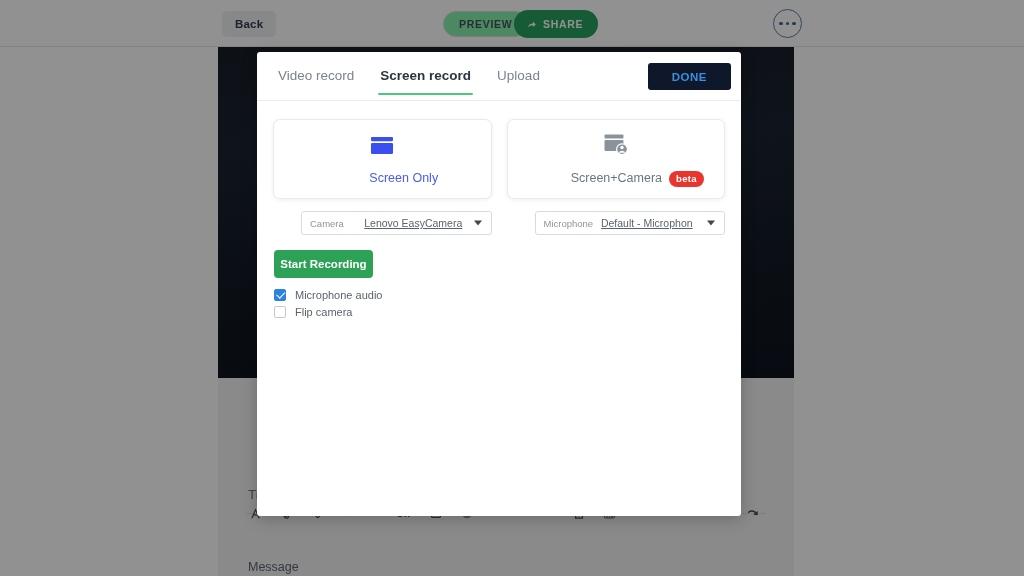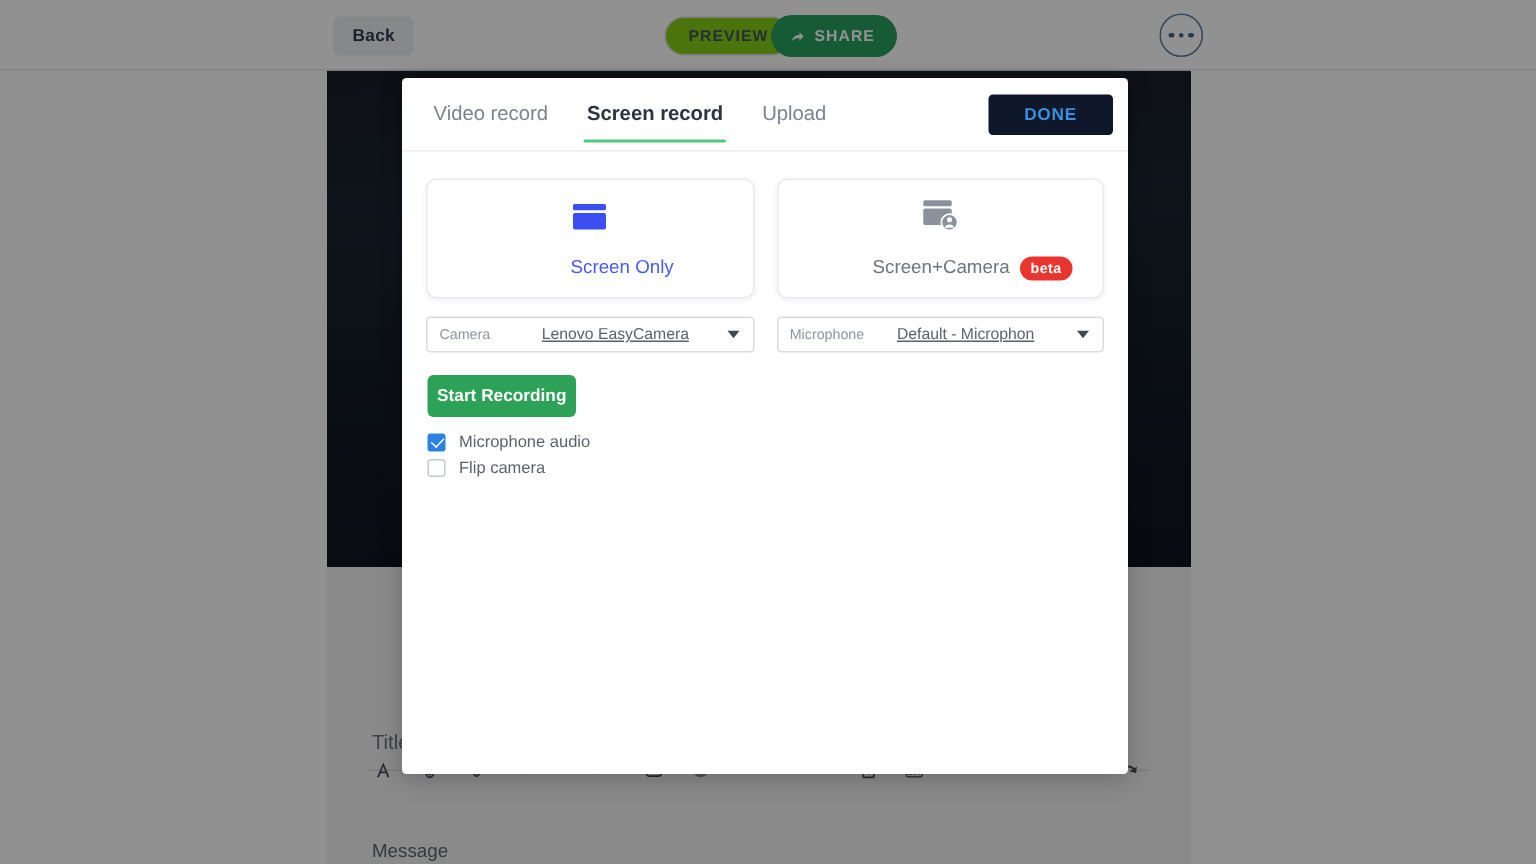--- a/index.html
+++ b/index.html
@@ -38,21 +38,21 @@
     background: #eceff3; border-radius: 5px;
     font-size: 11.5px; font-weight: bold; color: #2f3d4d;
     letter-spacing: .2px;
   }
   #preview-button {
     position: absolute; left: 443px; top: 11px;
     height: 26px; padding: 0 15px;
     display: flex; align-items: center;
     border: 1px solid #d6dade; border-radius: 14px;
     font-size: 10.5px; font-weight: bold; letter-spacing: .7px;
-    color: #45525f; background: #84cc16;
+    color: #45525f; background: #86efac;
   }
   #share-button {
     position: absolute; left: 514px; top: 10px;
     height: 28px; padding: 0 15px 0 12px;
     display: flex; align-items: center; gap: 6px;
     background: #27a05f; border-radius: 15px;
     font-size: 10.5px; font-weight: bold; letter-spacing: .7px;
     color: #ffffff;
   }
   #share-button svg { display:block; }
@@ -109,21 +109,21 @@
   .tb-gap-b { width: 96px; }
   .tb-gap-c { width: 96px; }
   .tb-text { font-size: 10px; font-weight: bold; letter-spacing: .3px; }
   #message-label {
     position: absolute; left: 248px; top: 560px;
     font-size: 12.5px; color: #5c656f; z-index: 1;
   }
 
   
   #modal {
-    position: absolute; left: 268px; top: 52px;
+    position: absolute; left: 257px; top: 52px;
     width: 484px; height: 464px;
     background: #ffffff;
     border-radius: 3px;
     box-shadow: 0 3px 16px rgba(0,0,0,0.22);
     z-index: 40;
     overflow: hidden;
   }
   #modal-tabs {
     position: relative; height: 49px;
     border-bottom: 1px solid #e9ebee;
@@ -182,20 +182,21 @@
     padding: 12px 16px 0 16px;
   }
   .select-box {
     width: 221px; height: 24px;
     border: 1px solid #d8dce0;
     border-radius: 3px;
     background: #fff;
     display: flex; align-items: center;
     position: relative;
     padding: 0 8px;
+    margin-left: 28px;
   }
   .select-label {
     font-size: 9.5px; color: #8d959d; white-space: nowrap;
   }
   .select-value {
     position: absolute; left: 0; right: 0;
     text-align: center;
     font-size: 10.5px; color: #5a636d;
     pointer-events: none;
     padding: 0 26px 0 60px;

